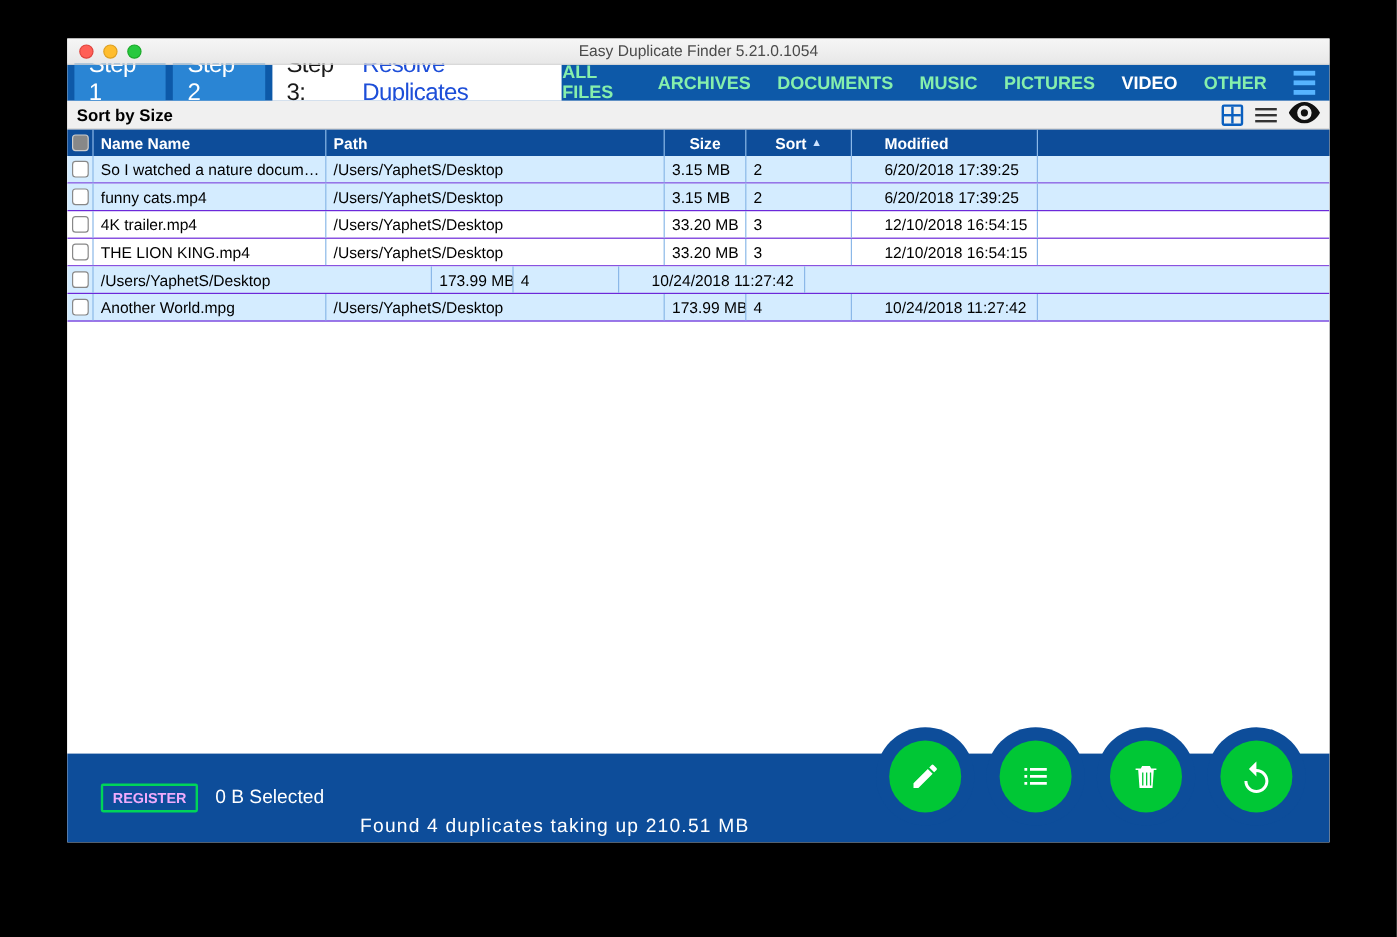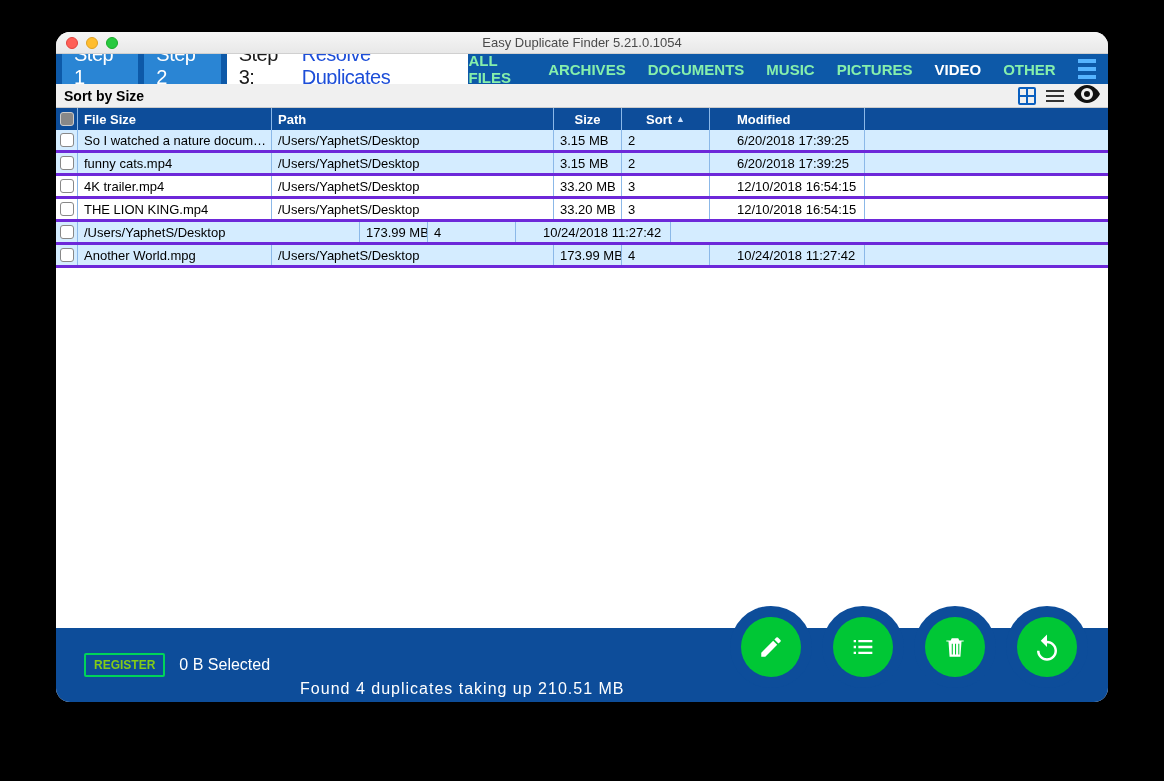--- a/index.html
+++ b/index.html
@@ -12,21 +12,21 @@
   overflow: hidden;
   position: relative;
 }
 .window {
   position: absolute;
   left: 56px;
   top: 32px;
   width: 1052px;
   height: 670px;
   background: #fff;
-  border-radius: 14px;
+  border-radius: 0;
   overflow: hidden;
   box-shadow: 0 10px 40px rgba(0,0,0,0.5);
   display: flex;
   flex-direction: column;
 }
 .titlebar {
   height: 22px;
   background: linear-gradient(#f6f6f6,#e8e8e8);
   display: flex;
   align-items: center;
@@ -185,21 +185,21 @@
   color:#cde3ff;
 }
 .tbody {
   flex:1;
   background:#fff;
   overflow:auto;
 }
 .tr {
   display:flex;
   height:23px;
-  border-bottom:3px solid #6d28d9;
+  border-bottom:1px solid #6d28d9;
   color:#000;
   font-size:13px;
 }
 .tr.alt { background:#d4ecff; }
 .chk {
   width:14px; height:14px;
   border:1px solid #888;
   border-radius:3px;
   background:#fff;
 }
@@ -209,21 +209,21 @@
   background: #0d4d9a;
   display:flex;
   align-items:center;
   padding:0 28px;
   color:#fff;
   font-size:16px;
   position:relative;
 }
 .register-btn {
   border:2px solid #00d459;
-  color:#84cc16;
+  color:#f0abfc;
   padding:3px 8px;
   font-weight:bold;
   font-size:12px;
   border-radius:2px;
   margin-right:14px;
   font-family:Arial;
 }
 .selected-txt { margin-right:30px; }
 .found-txt { letter-spacing:1px;margin-top:48px;}
 .action-buttons {
@@ -304,21 +304,21 @@
             <path d="M13 0C6 0 1.5 6 0 9c1.5 3 6 9 13 9s11.5-6 13-9c-1.5-3-6-9-13-9zm0 15a6 6 0 110-12 6 6 0 010 12zm0-9a3 3 0 100 6 3 3 0 000-6z" fill="#111"></path>
           </svg>
       </div>
     </div>
   </div>
 
   <div class="table-header">
     <div class="th c-check">
         <div class="chk"></div>
       </div>
-    <div class="th c-name">File Size</div>
+    <div class="th c-name">Name Name</div>
     <div class="th c-path">Path</div>
     <div class="th c-size">Size</div>
     <div class="th c-group">
         <span>Sort</span>
         <span class="sort-arrow">▲</span>
       </div>
     <div class="th c-mod">Modified</div>
     <div class="th c-rest"></div>
   </div>
 

